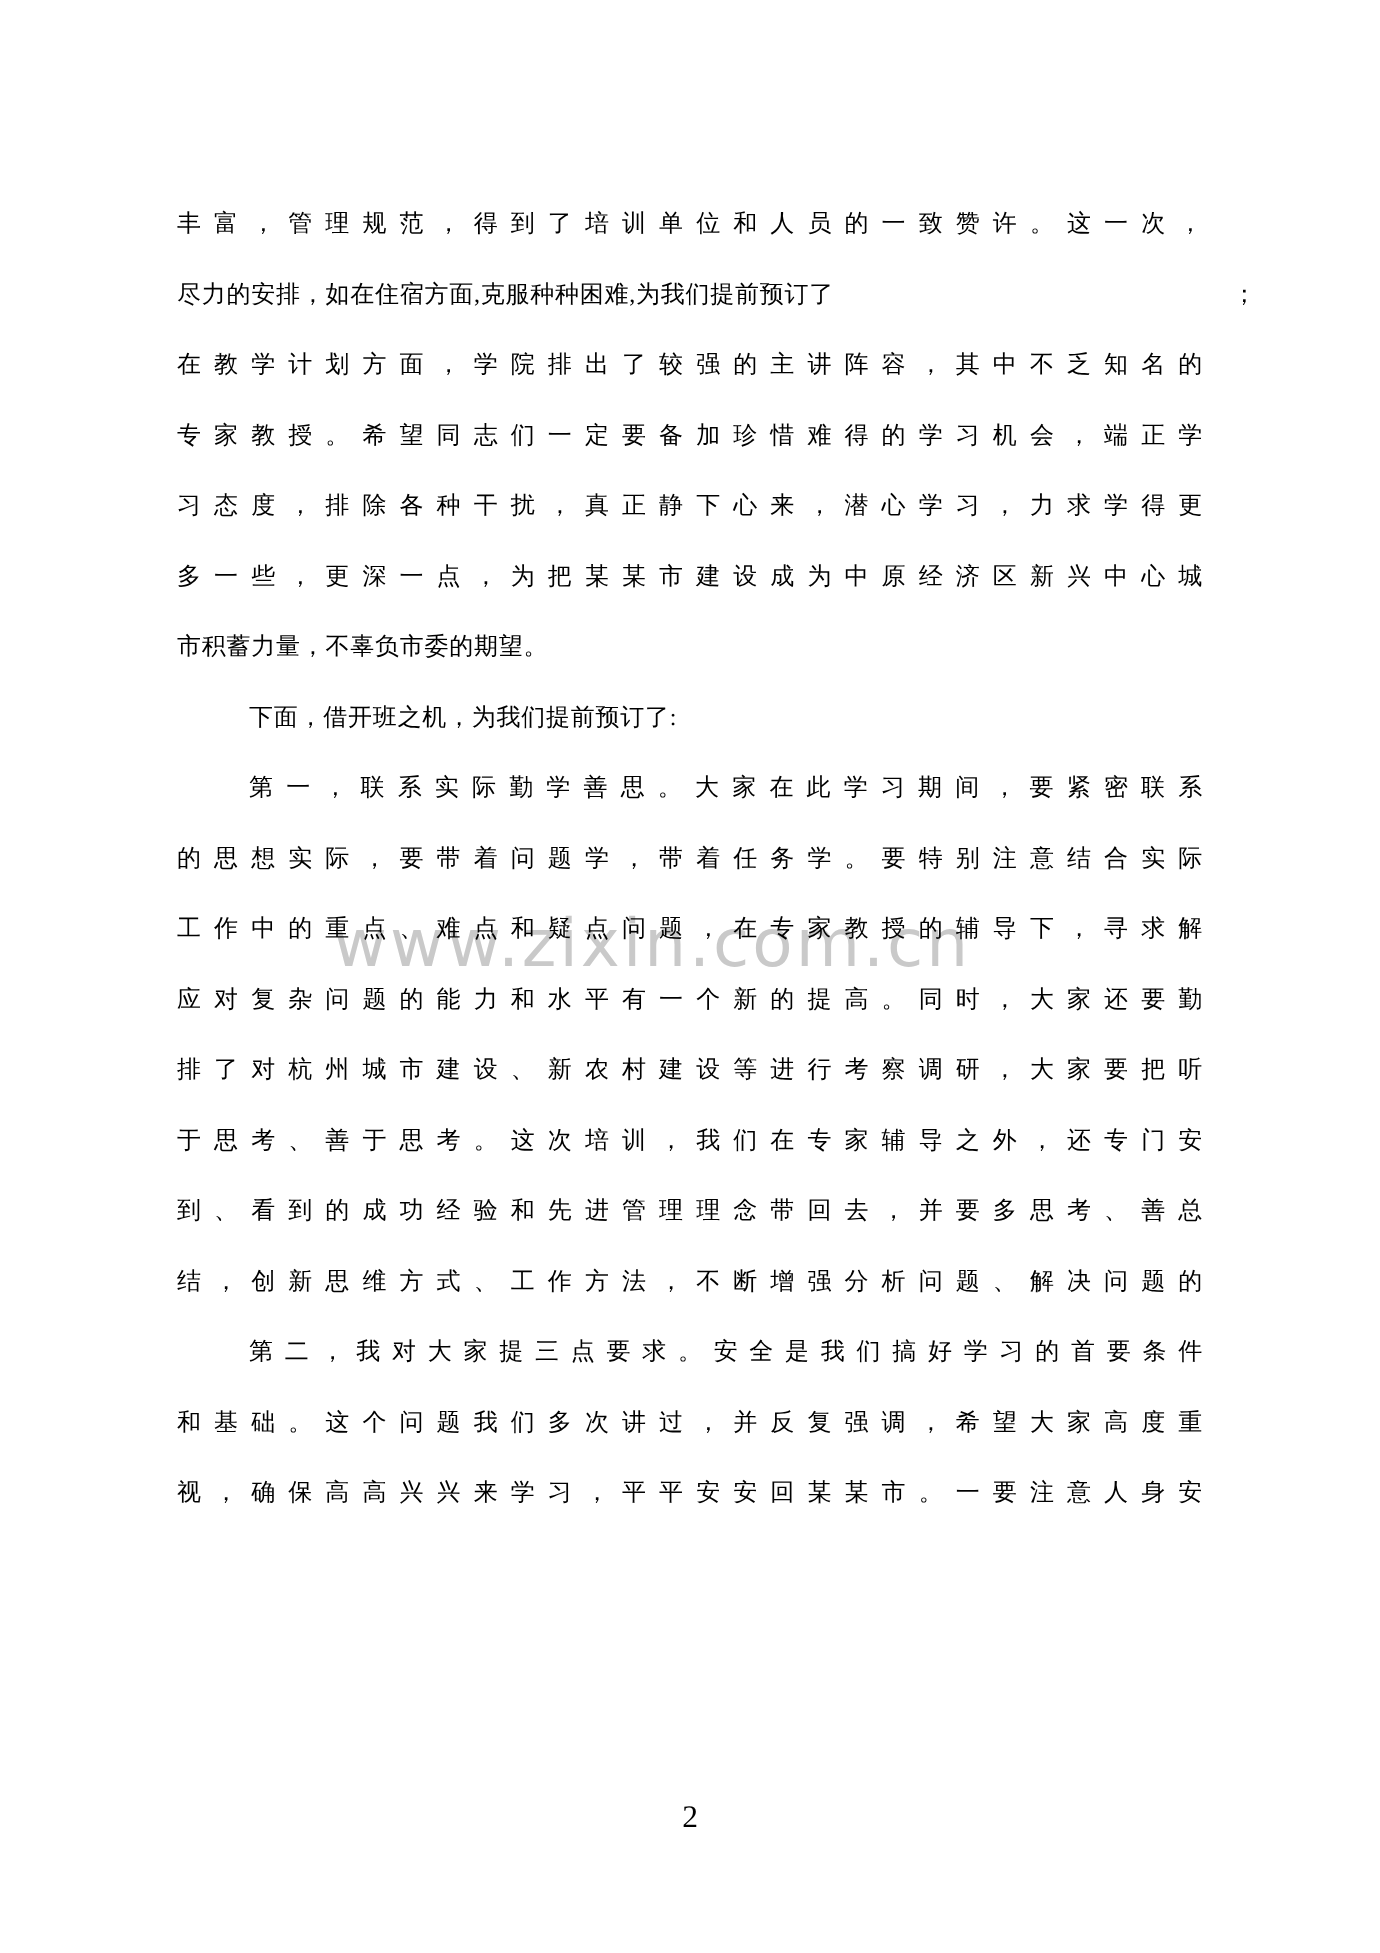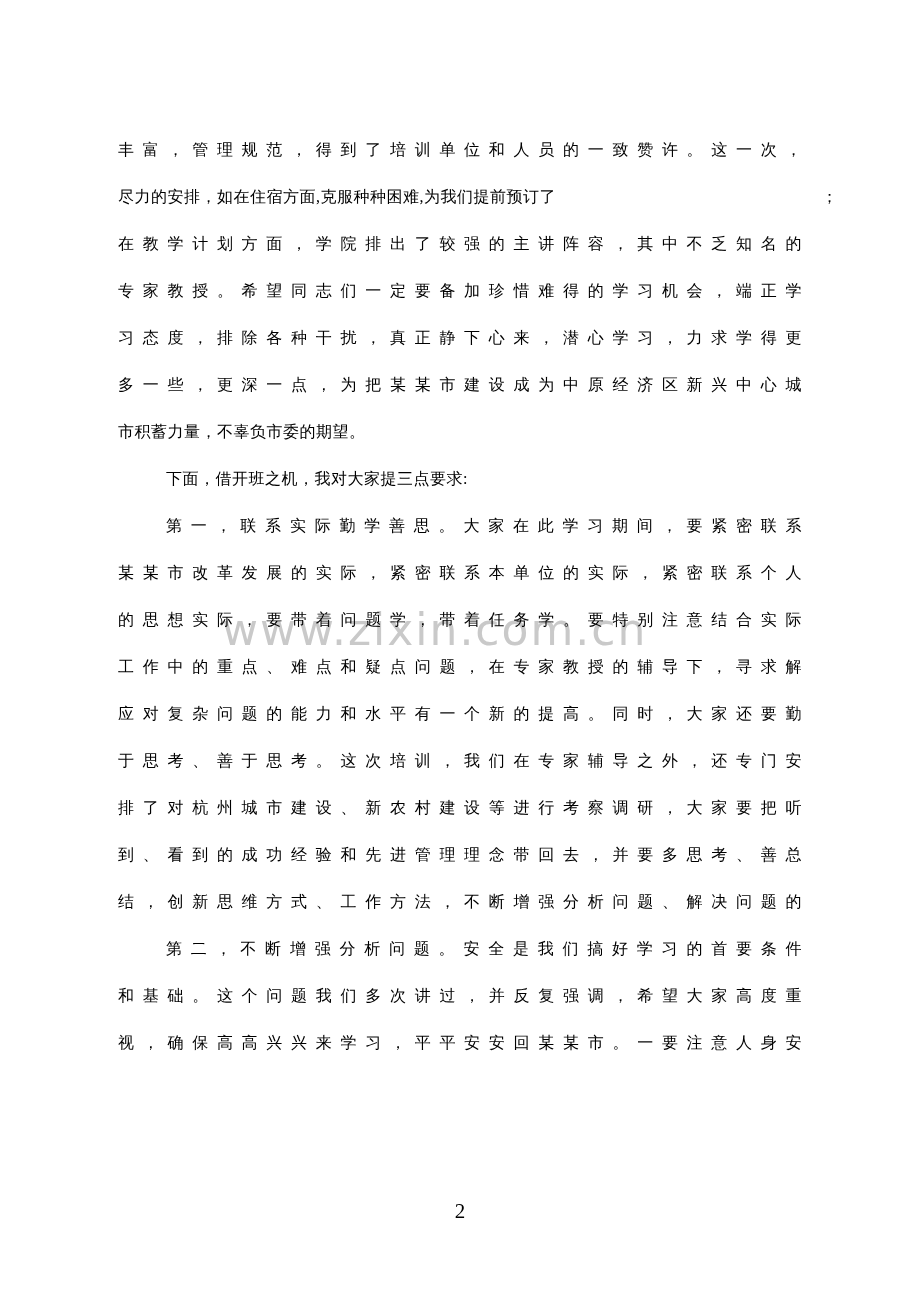--- a/index.html
+++ b/index.html
@@ -81,29 +81,28 @@
   <div class="watermark">www.zixin.com.cn</div>
 
   <div class="content" id="doc-body">
       <div class="line"><span>丰富，管理规范，得到了培训单位和人员的一致赞许。这一次，</span></div>
       <div class="line no-justify"><span>尽力的安排，如在住宿方面,克服种种困难,为我们提前预订了</span><span class="hanging-tail">；</span></div>
       <div class="line"><span>在教学计划方面，学院排出了较强的主讲阵容，其中不乏知名的</span></div>
       <div class="line"><span>专家教授。希望同志们一定要备加珍惜难得的学习机会，端正学</span></div>
       <div class="line"><span>习态度，排除各种干扰，真正静下心来，潜心学习，力求学得更</span></div>
       <div class="line"><span>多一些，更深一点，为把某某市建设成为中原经济区新兴中心城</span></div>
       <div class="line no-justify"><span>市积蓄力量，不辜负市委的期望。</span></div>
-      <div class="line indent no-justify"><span>下面，借开班之机，我对大家提三点要求:</span></div>
+      <div class="line indent no-justify"><span>下面，借开班之机，为我们提前预订了:</span></div>
       <div class="line indent"><span class="lead-bold">第一，联系实际勤学善思。</span><span>大家在此学习期间，要紧密联系</span></div>
-      <div class="line"><span>某某市改革发展的实际，紧密联系本单位的实际，紧密联系个人</span></div>
       <div class="line"><span>的思想实际，要带着问题学，带着任务学。要特别注意结合实际</span></div>
       <div class="line"><span>工作中的重点、难点和疑点问题，在专家教授的辅导下，寻求解</span></div>
       <div class="line"><span>应对复杂问题的能力和水平有一个新的提高。同时，大家还要勤</span></div>
+      <div class="line"><span>排了对杭州城市建设、新农村建设等进行考察调研，大家要把听</span></div>
       <div class="line"><span>于思考、善于思考。这次培训，我们在专家辅导之外，还专门安</span></div>
-      <div class="line"><span>排了对杭州城市建设、新农村建设等进行考察调研，大家要把听</span></div>
       <div class="line"><span>到、看到的成功经验和先进管理理念带回去，并要多思考、善总</span></div>
       <div class="line"><span>结，创新思维方式、工作方法，不断增强分析问题、解决问题的</span></div>
-      <div class="line indent"><span class="lead-bold">第二，不断增强分析问题。</span><span>安全是我们搞好学习的首要条件</span></div>
+      <div class="line indent"><span class="lead-bold">第二，我对大家提三点要求。</span><span>安全是我们搞好学习的首要条件</span></div>
       <div class="line"><span>和基础。这个问题我们多次讲过，并反复强调，希望大家高度重</span></div>
       <div class="line"><span>视，确保高高兴兴来学习，平平安安回某某市。一要注意人身安</span></div>
     </div>
 
   <div class="page-number">2</div>
 </div>
 
 </body></html>

